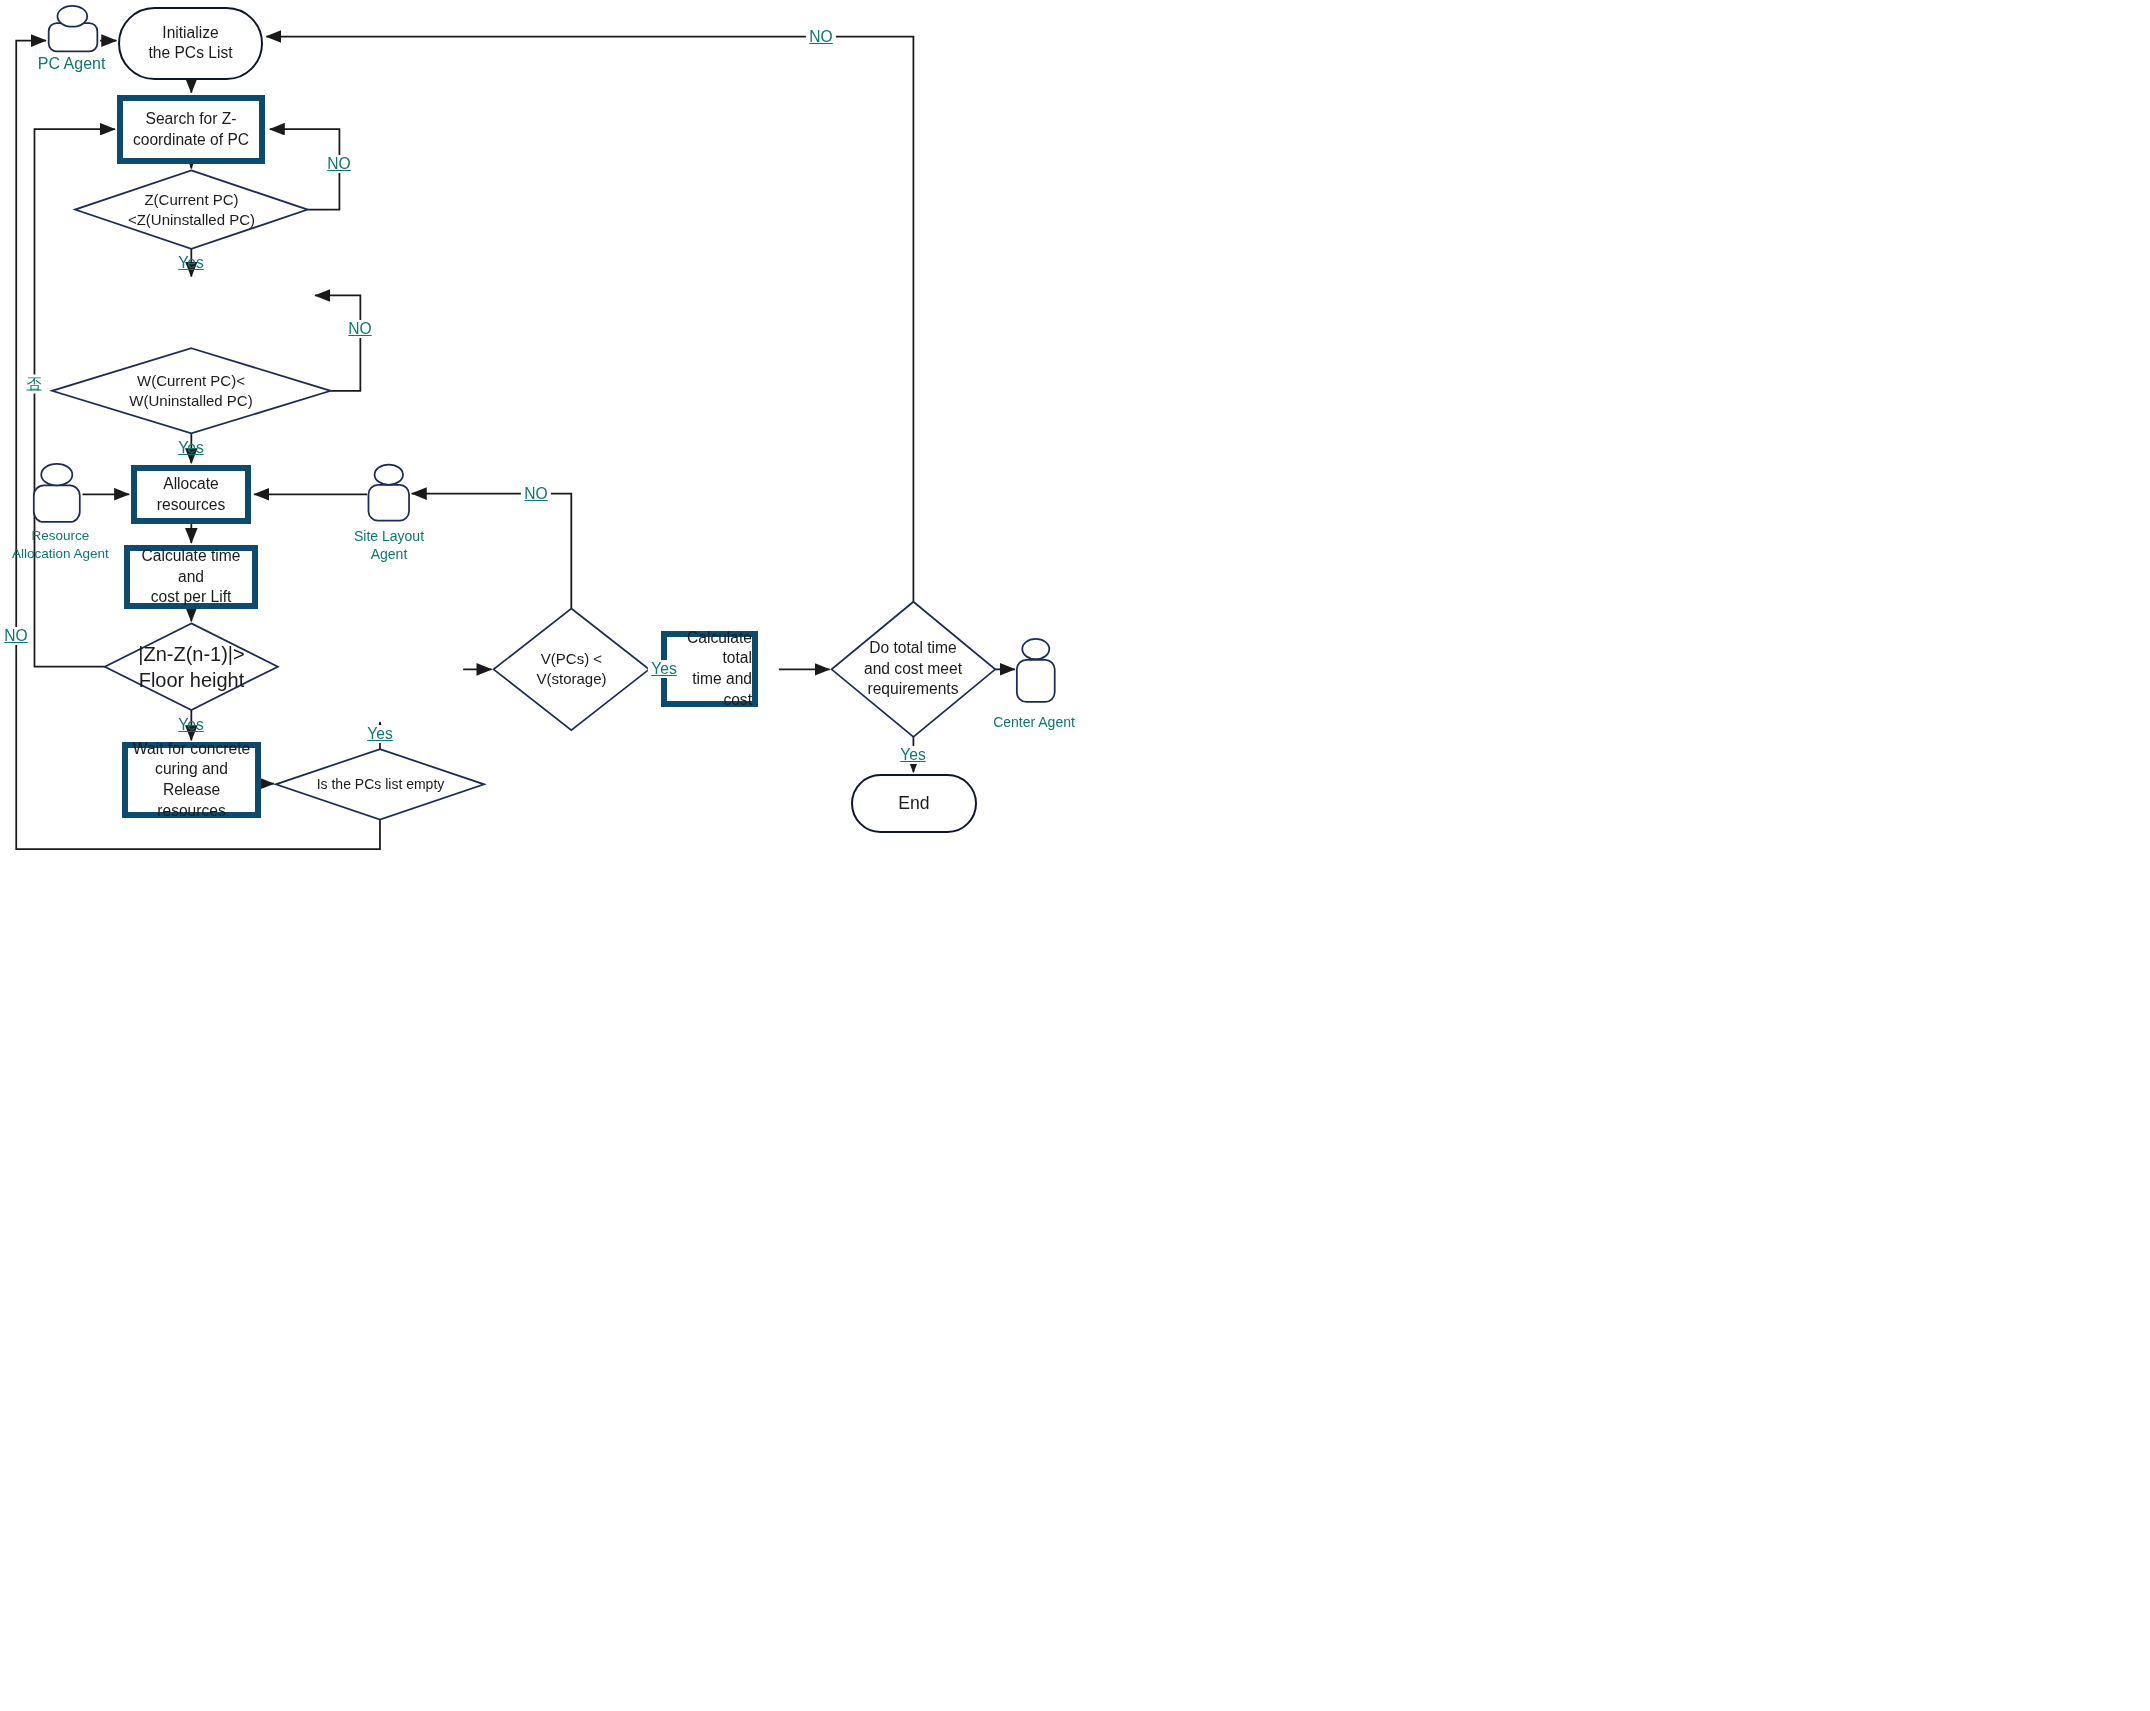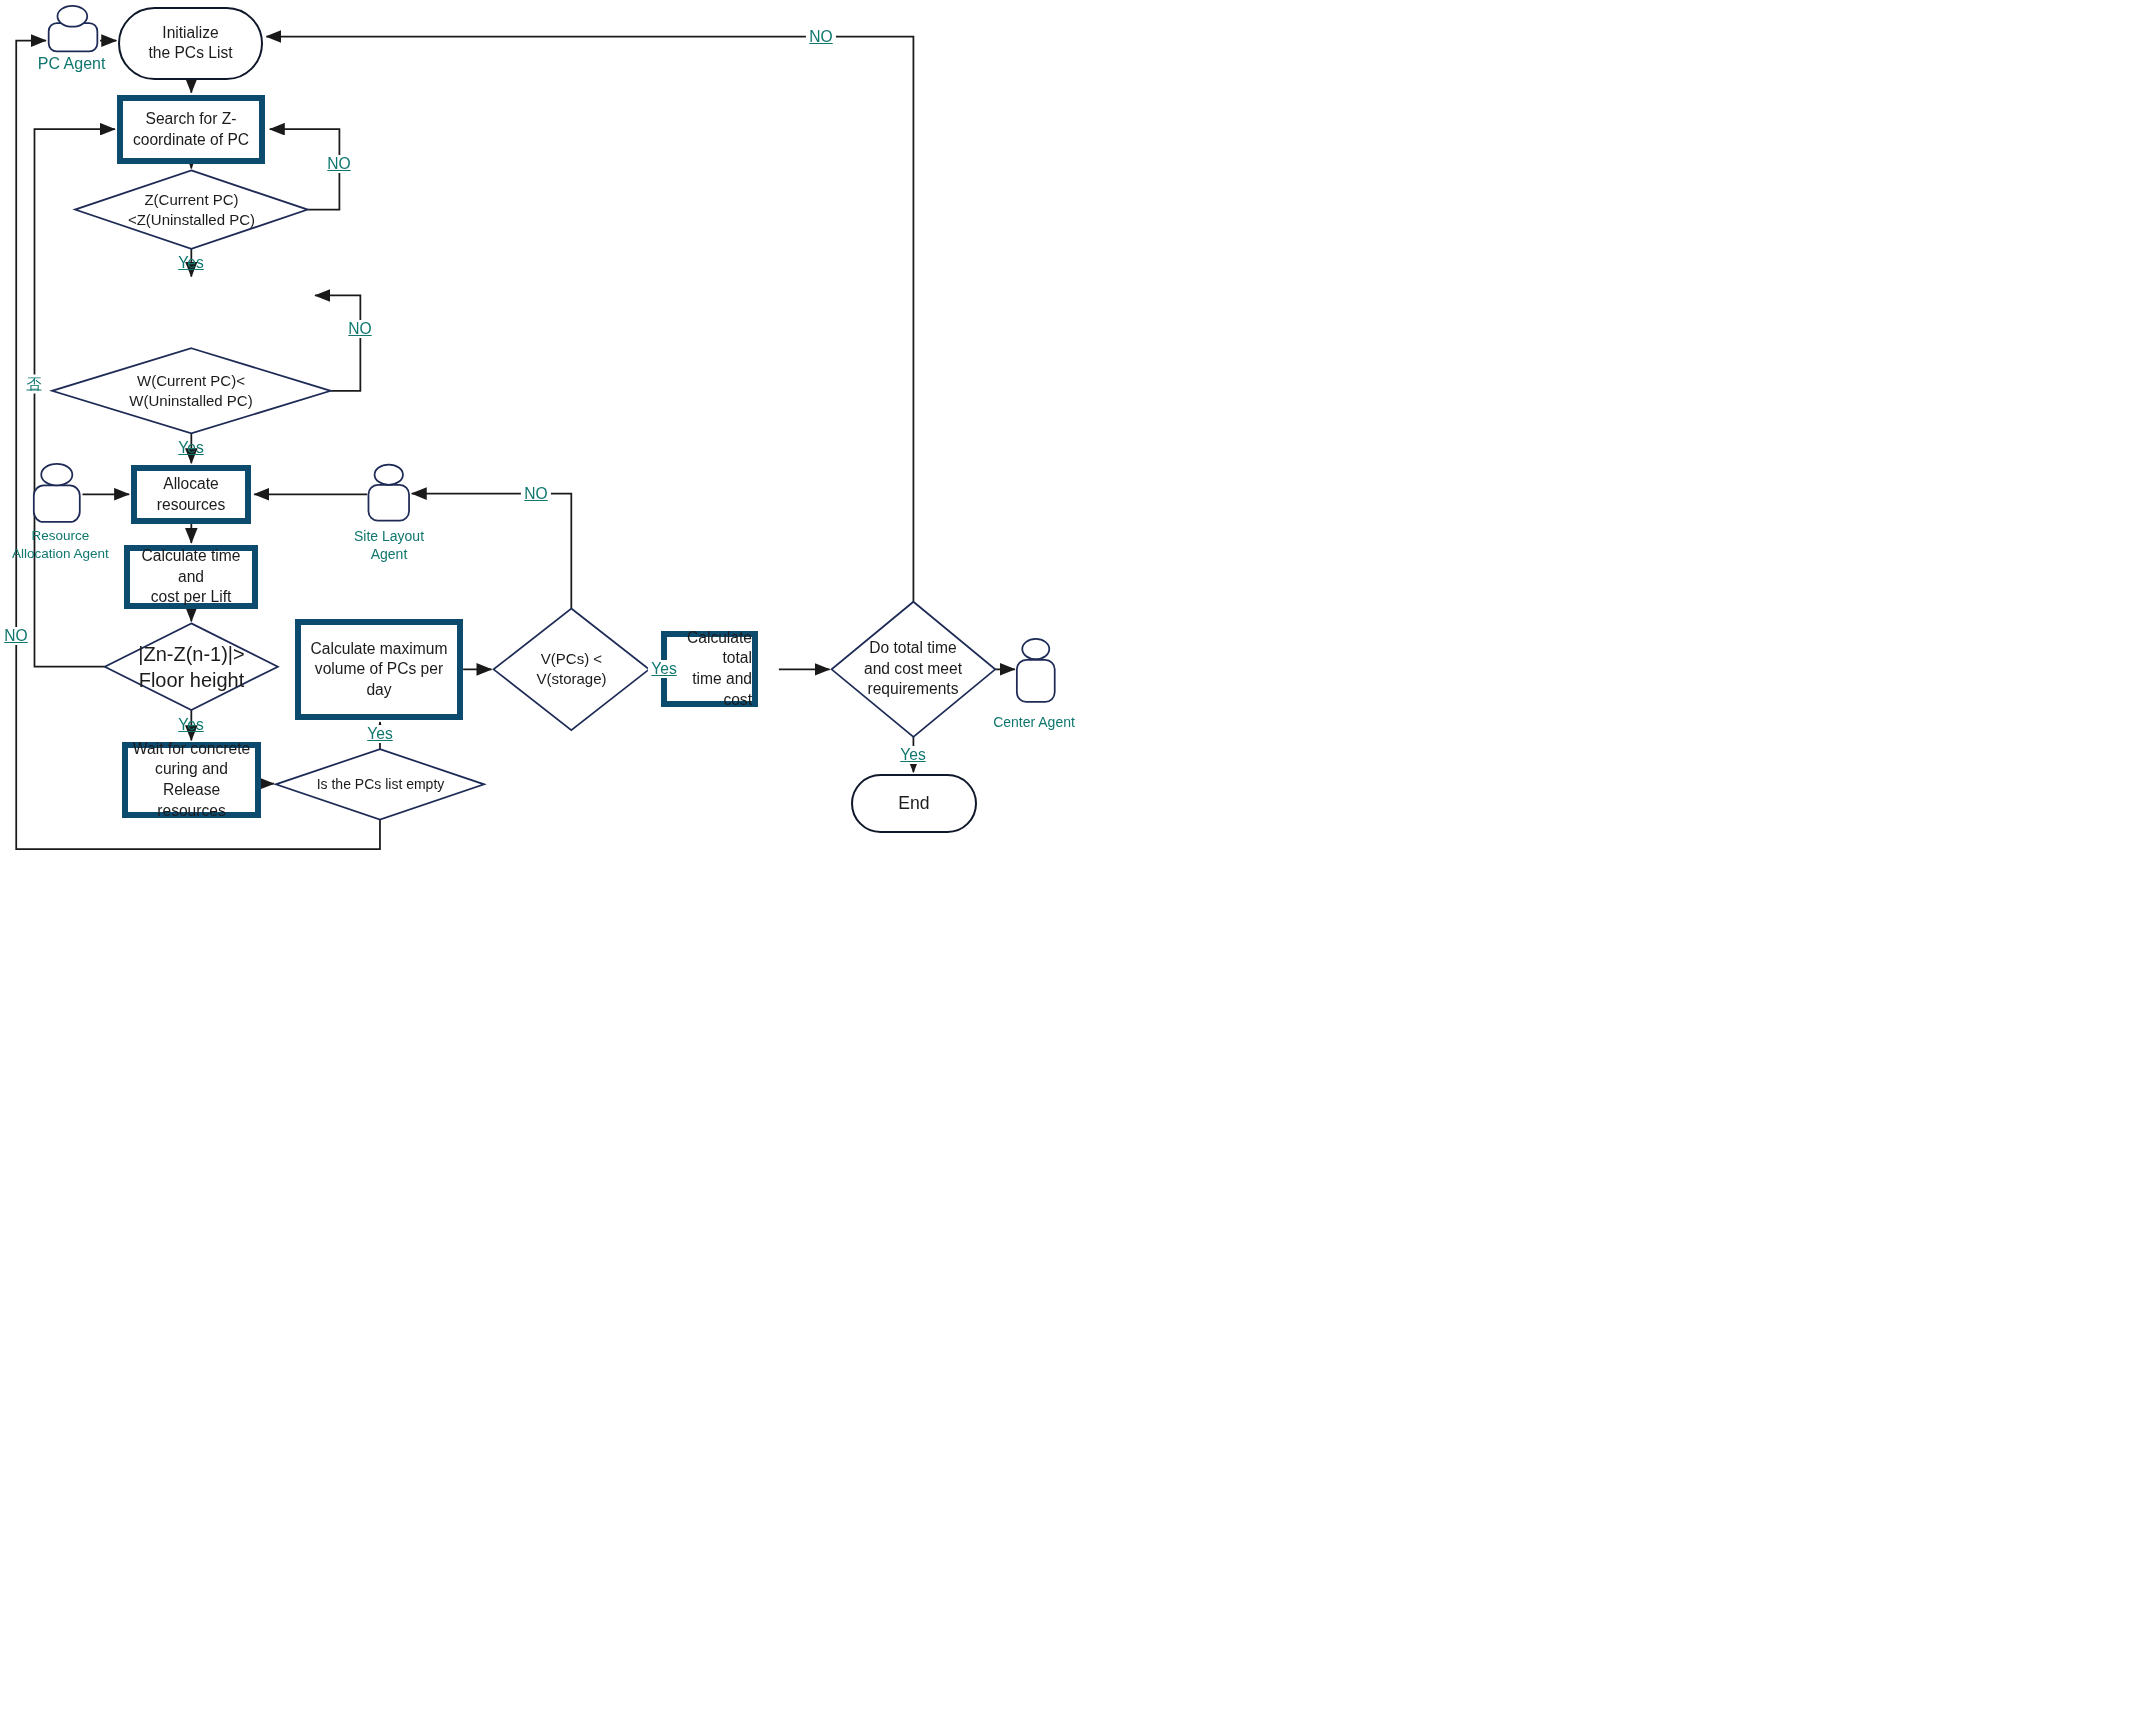--- a/index.html
+++ b/index.html
@@ -127,22 +127,20 @@
   <div class="node box" style="left:131px;top:465px;width:120px;height:59px;">Allocate
 resources</div>
 
   <div class="node box" style="left:124px;top:545px;width:134px;height:64px;">Calculate time and
 cost per Lift</div>
 
   <div class="node box" style="left:122px;top:742px;width:139px;height:76px;">Wait for concrete
 curing and
 Release resources</div>
 
-  <div class="node box" style="left:295px;top:619px;width:168px;height:101px;">Calculate maximum
-volume of PCs per day</div>
 
   <div class="node box" style="left:661px;top:631px;width:97px;height:76px;text-align:right;">Calculate total
 time and cost</div>
 
   <div class="node stadium" style="left:851px;top:774px;width:126px;height:59px;border-radius:30px;font-size:17.6px;">End</div>
 
   <div class="node dtext" style="left:90px;top:183px;width:203px;height:54px;font-size:15px;">Z(Current PC)
 &lt;Z(Uninstalled PC)</div>
   <div class="node dtext" style="left:76px;top:364px;width:230px;height:54px;font-size:15px;">W(Current PC)&lt;
 W(Uninstalled PC)</div>

